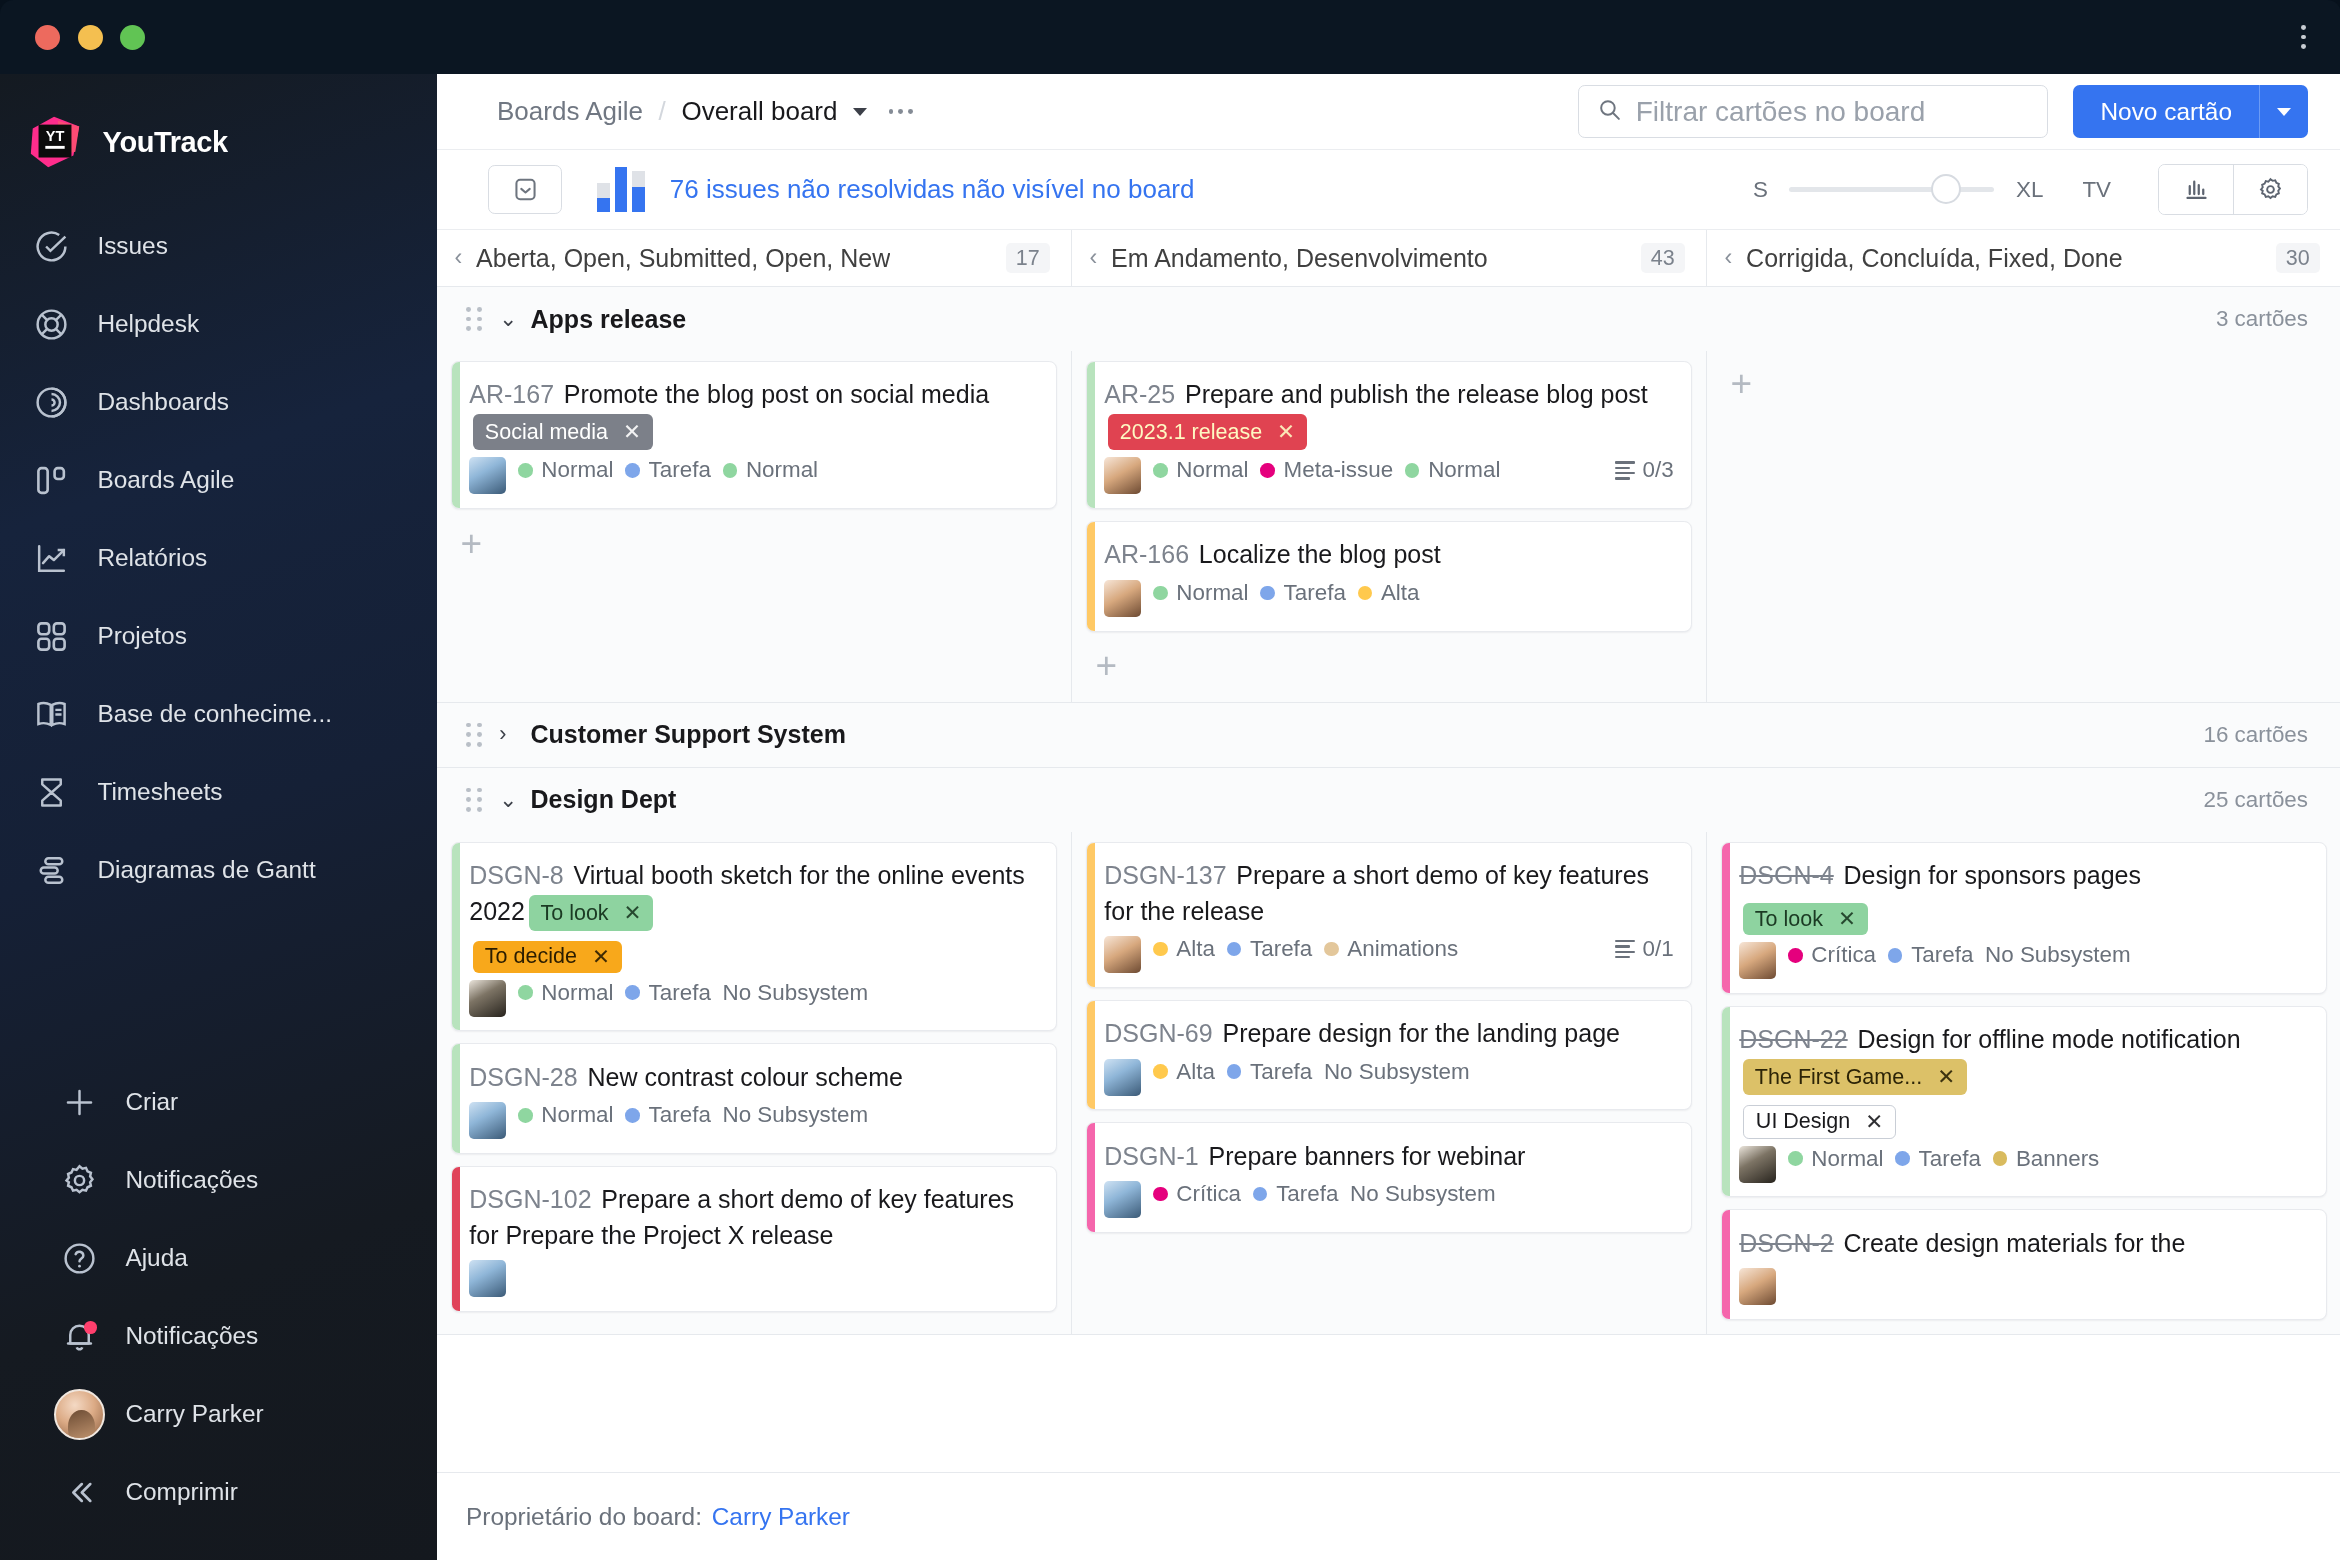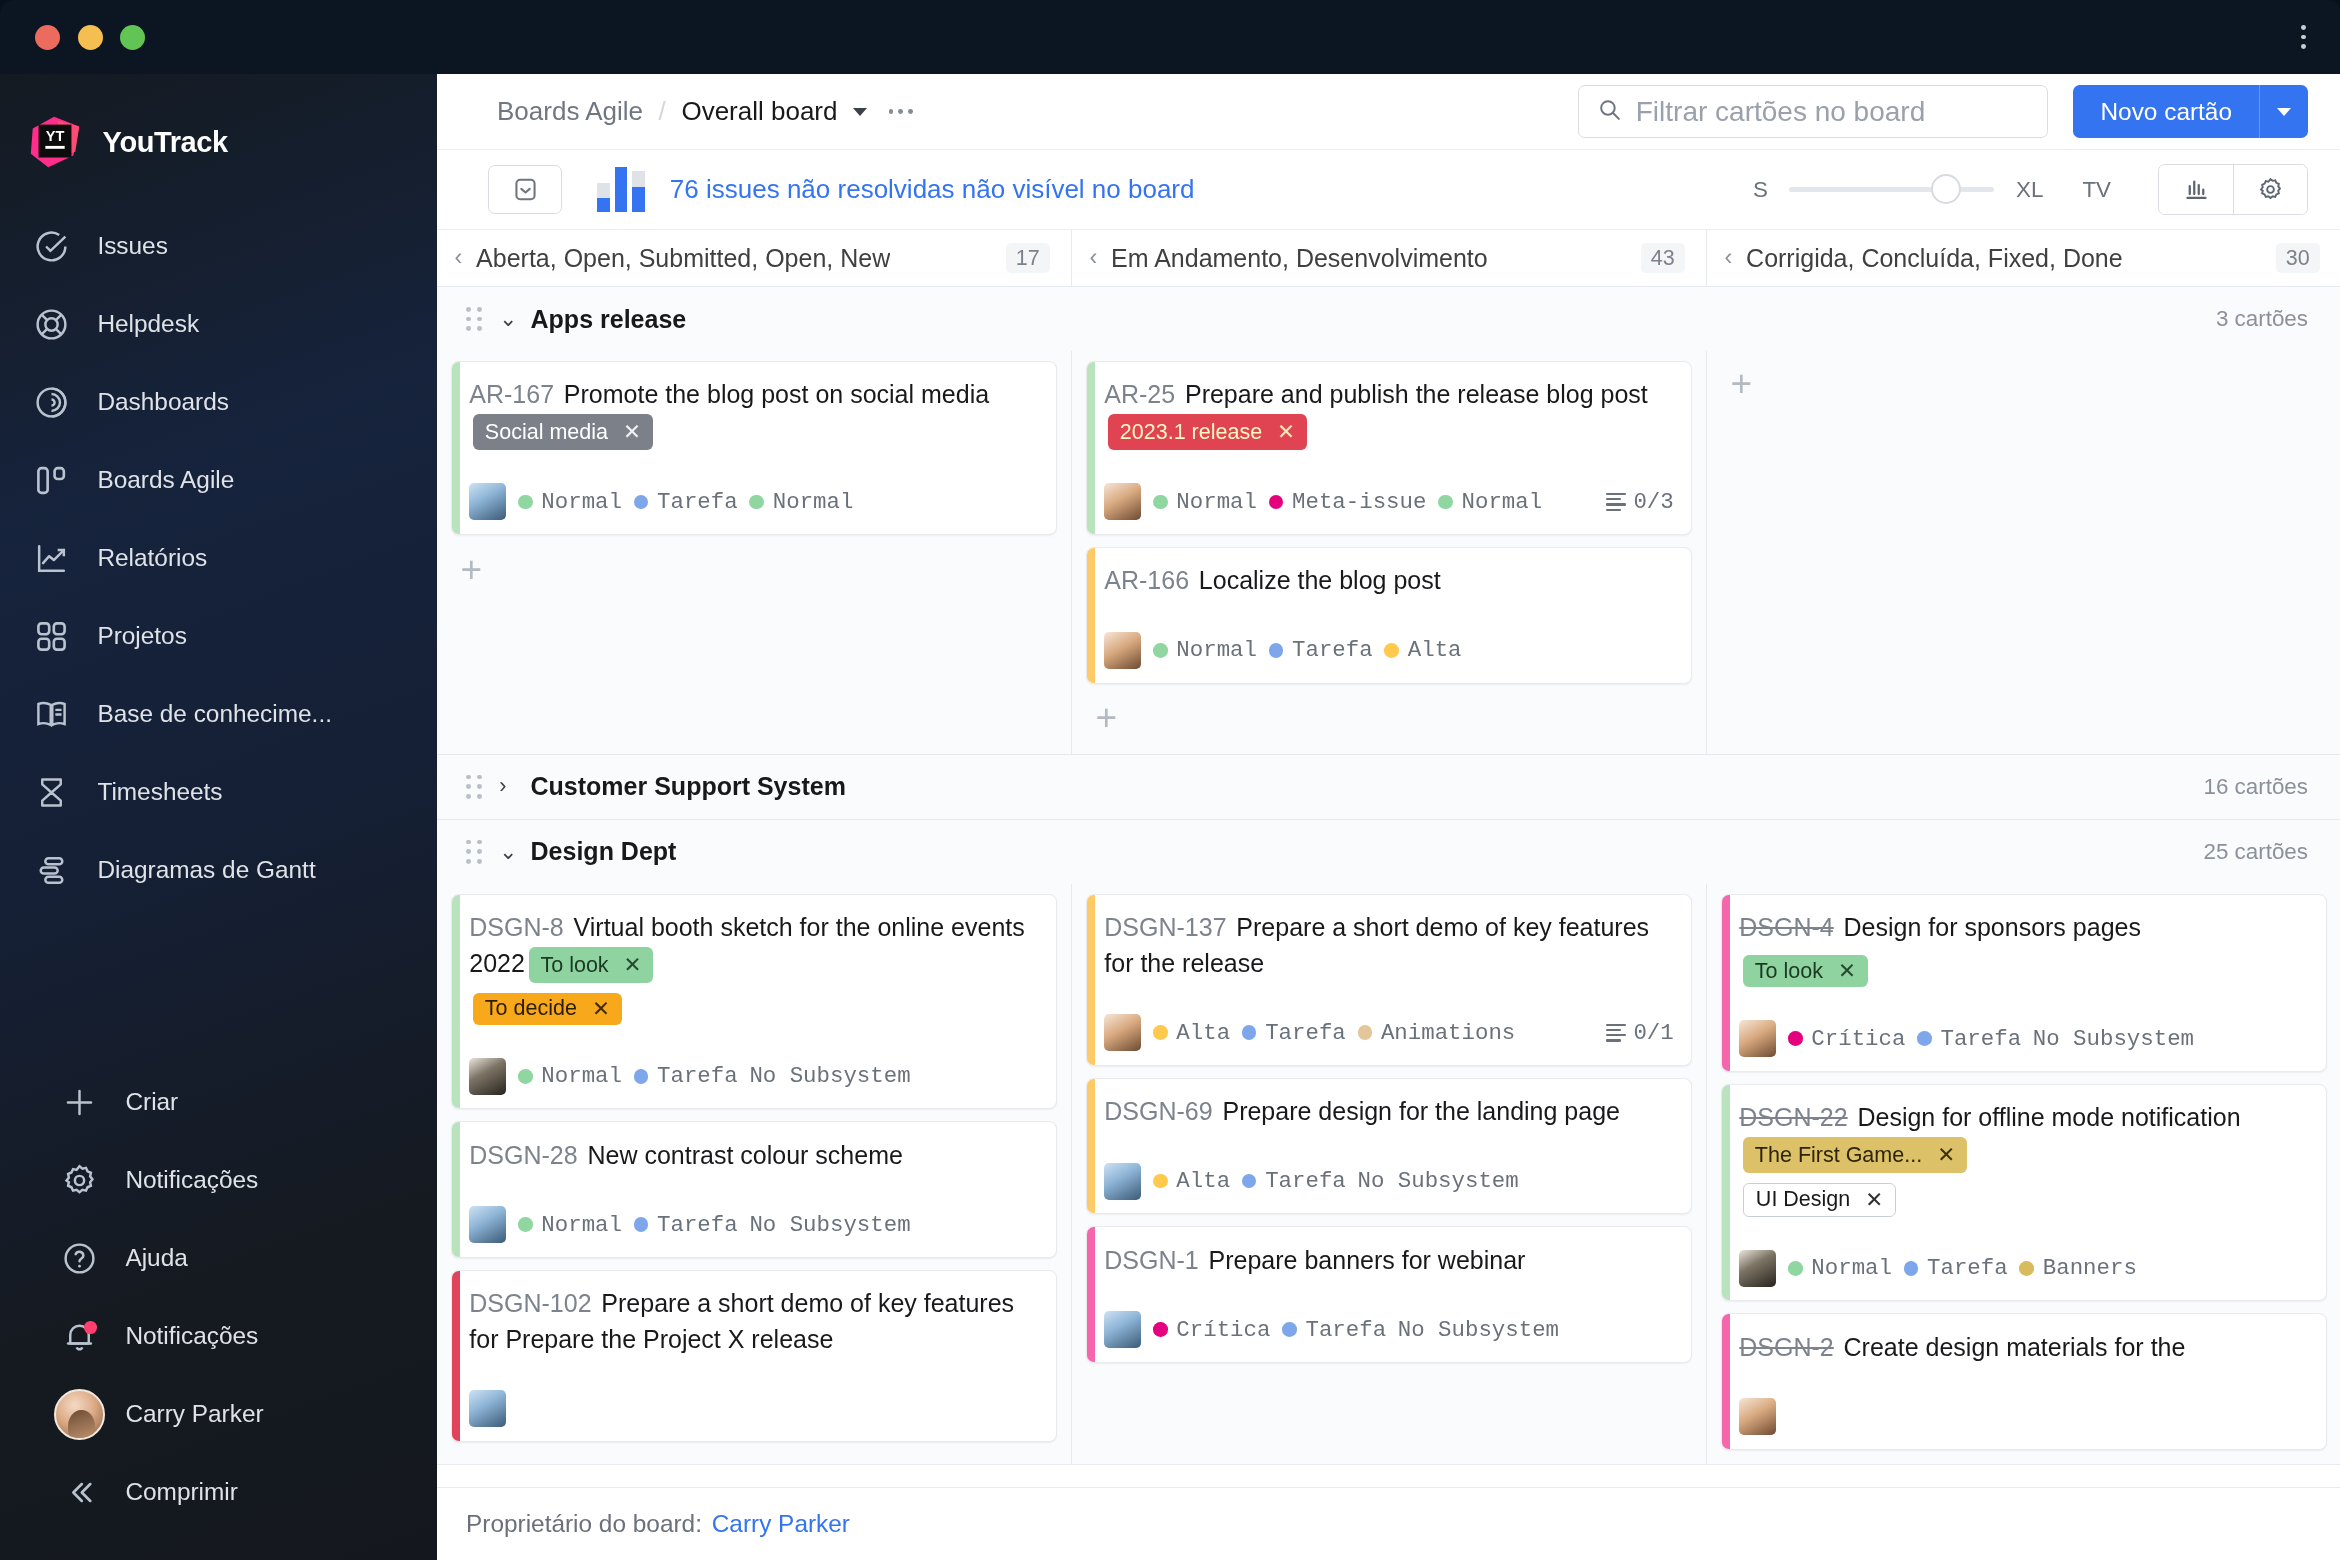--- a/index.html
+++ b/index.html
@@ -177,35 +177,35 @@
   .card-title { font-size: 25px; line-height: 1.42; color: #19191c; }
   .card-id { color: #7d838d; margin-right: 9.8px; }
   .card-id.resolved { text-decoration: line-through; }
   .tag {
     display: inline-flex; align-items: center; gap: 15px;
     border-radius: 5.9px; padding: 2.9px 11.7px; font-size: 21.5px;
     vertical-align: middle; margin-left: 3.9px; white-space: nowrap;
   }
   .tag .tag-x { font-size: 21.5px; opacity: .9; }
   .tag-row { margin-top: 9.8px; }
-  .card-meta { display: flex; align-items: center; gap: 11.7px; margin-top: 33px; font-size: 22.4px; color: #6a717b; font-family: Liberation Mono, monospace; }
+  .card-meta { display: flex; align-items: flex-start; gap: 11.7px; margin-top: 7px; font-size: 22.4px; color: #6a717b; }
   .meta-avatar { width: 37px; height: 37px; border-radius: 4.9px; flex: none; overflow:hidden; position: relative; }
   .field { display: inline-flex; align-items: center; gap: 8.8px; white-space: nowrap; }
   .dot { width: 14.6px; height: 14.6px; border-radius: 50%; display: inline-block; flex: none; }
   .subtasks { margin-left: auto; display: flex; align-items: center; gap: 7.8px; color: #6a717b; white-space: nowrap; }
   .subtasks-ico { display: flex; flex-direction: column; gap: 2.9px; }
   .subtasks-ico i { display:block; height: 2.4px; background: #6a717b; border-radius:1px; }
   .subtasks-ico i:nth-child(1){width:19.5px}.subtasks-ico i:nth-child(2){width:14.6px}
   .subtasks-ico i:nth-child(3){width:19.5px}.subtasks-ico i:nth-child(4){width:14.6px}
 
   .add-card { font-size: 37px; color: #b4bac2; line-height: 1; padding: 3.9px 9.8px; cursor: pointer; width: 49px; }
 
   
   #board-footer {
-    height: 73px; flex: none; border-top: 1px solid #e6e9ed;
+    height: 88px; flex: none; border-top: 1px solid #e6e9ed;
     display: flex; align-items: center; padding-left: 29px; font-size: 24.4px; color: #6a717b; background:#fff;
   }
   #board-owner-link { color: #3574f0; margin-left: 9.8px; cursor: pointer; }
 
   .av-a { background: linear-gradient(150deg,#cfe2f3 0%,#8fb6d8 40%,#3b5a77 100%); }
   .av-b { background: linear-gradient(150deg,#f7e6d8 0%,#d7a87e 45%,#6d4a32 100%); }
   .av-c { background: linear-gradient(150deg,#ece6dd 0%,#7d7465 40%,#27231d 100%); }
 </style>
 </head>
 <body>

